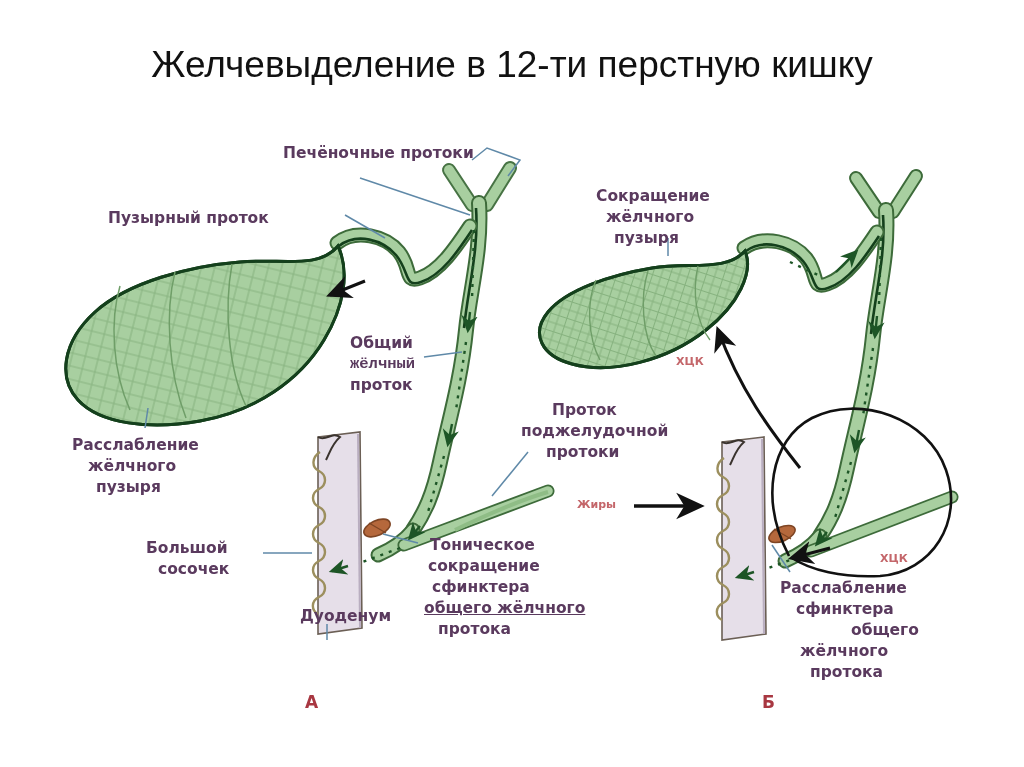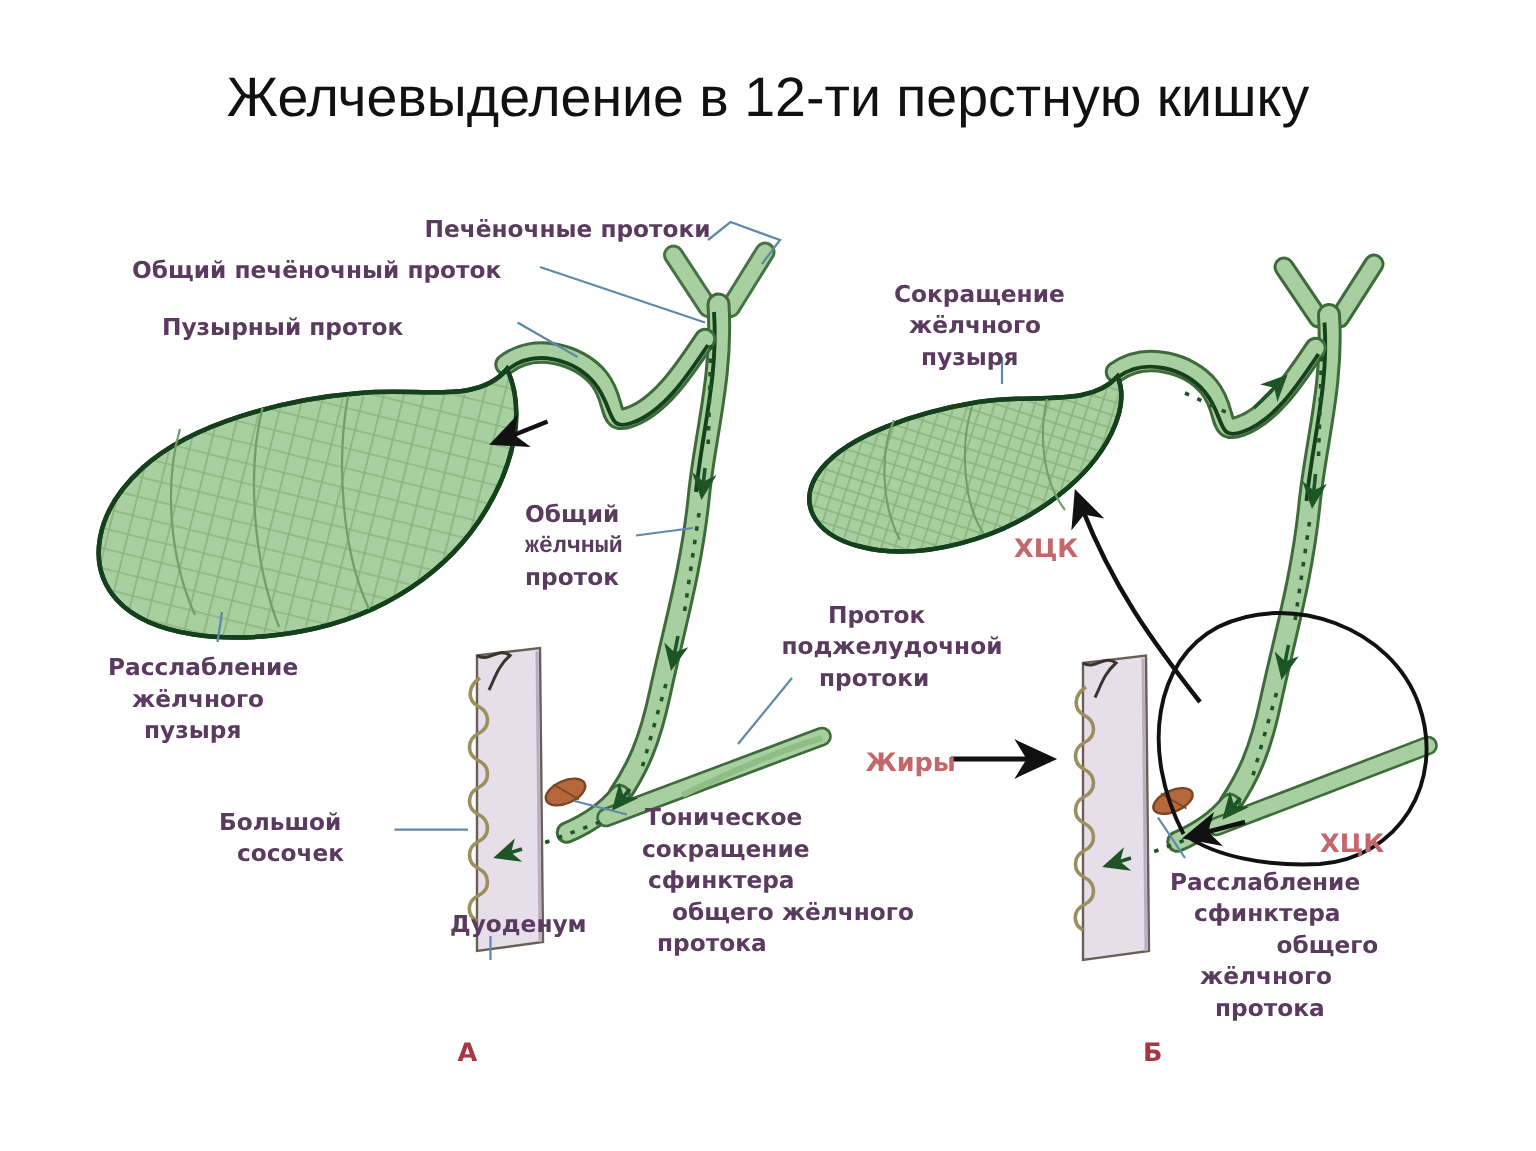--- a/index.html
+++ b/index.html
@@ -33,21 +33,21 @@
     font-weight:bold;
     color:#5a3a5e;
     line-height:1.33;
     white-space:pre;
   }
   .lbl.l{text-align:left;}
 
   .lbl-red{
     position:absolute;
     font-family:"DejaVu Sans","Liberation Sans",sans-serif;
-    font-size:17px;
+    font-size:11px;
     font-weight:bold;
     color:#c4666a;
     line-height:1.33;
     white-space:pre;
   }
   .panel-letter{
     position:absolute;
     font-family:"DejaVu Sans","Liberation Sans",sans-serif;
     font-size:17px;
     font-weight:bold;
@@ -239,21 +239,20 @@
 
       <g stroke="#5f89a8" stroke-width="1.5" fill="none">
         <path d="M668,238 L668,256"></path>
         <path d="M790,572 L772,545"></path>
       </g>
     </g>
   </svg>
 
   <div class="lbl l" style="left:283px;top:143px;">Печёночные протоки</div>
 
-  <div class="lbl l" style="left:88px;top:170px;">Общий печёночный проток</div>
 
   <div class="lbl l" style="left:108px;top:208px;">Пузырный проток</div>
 
   <div>
     <div class="lbl l" style="left:350px;top:333px;">Общий</div>
     <div class="lbl l" style="left:350px;top:354px;font-family:Liberation Mono, monospace;">жёлчный</div>
     <div class="lbl l" style="left:350px;top:375px;">проток</div>
   </div>
 
   <div>
@@ -270,21 +269,21 @@
 
   <div>
     <div class="lbl l" style="left:146px;top:538px;">Большой</div>
     <div class="lbl l" style="left:158px;top:559px;">сосочек</div>
   </div>
 
   <div>
     <div class="lbl l" style="left:430px;top:535px;">Тоническое</div>
     <div class="lbl l" style="left:428px;top:556px;">сокращение</div>
     <div class="lbl l" style="left:432px;top:577px;">сфинктера</div>
-    <div class="lbl l" style="left:448px;top:598px;">общего жёлчного</div>
+    <div class="lbl l" style="left:424px;top:598px;text-decoration:underline;">общего жёлчного</div>
     <div class="lbl l" style="left:438px;top:619px;">протока</div>
   </div>
 
   <div class="lbl l" style="left:252px;top:606px;margin-left:48px;">Дуоденум</div>
 
   <div>
     <div class="lbl l" style="left:596px;top:186px;">Сокращение</div>
     <div class="lbl l" style="left:606px;top:207px;">жёлчного</div>
     <div class="lbl l" style="left:614px;top:228px;">пузыря</div>
   </div>

